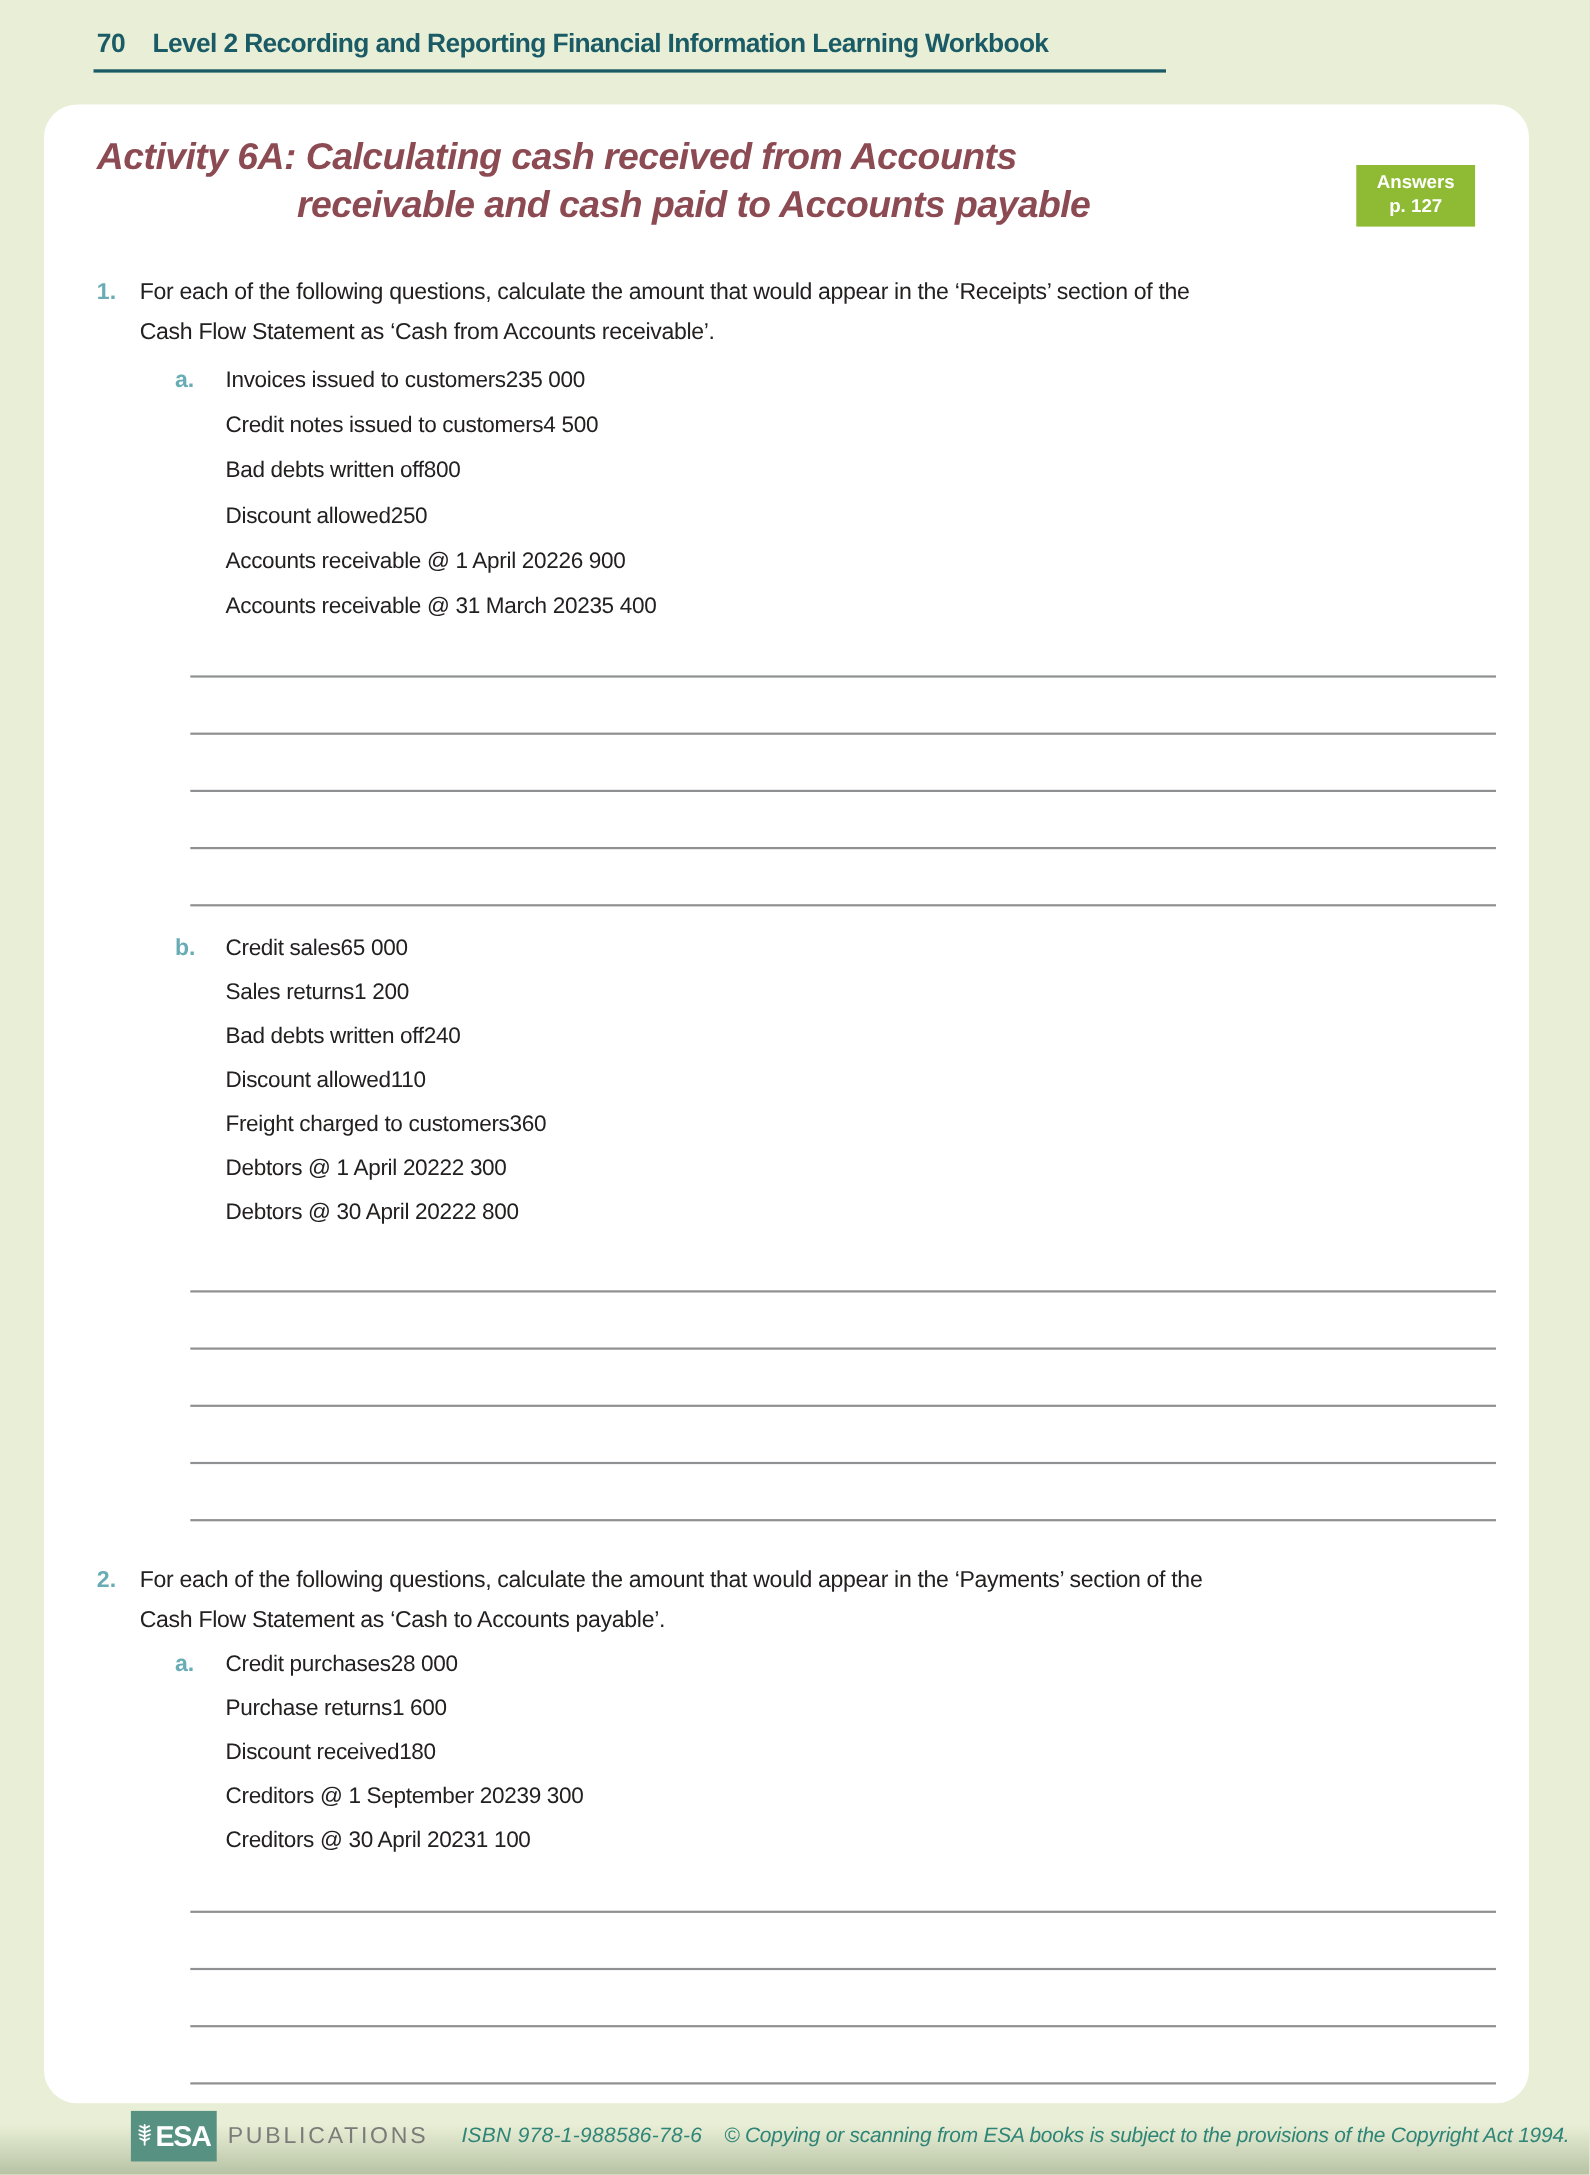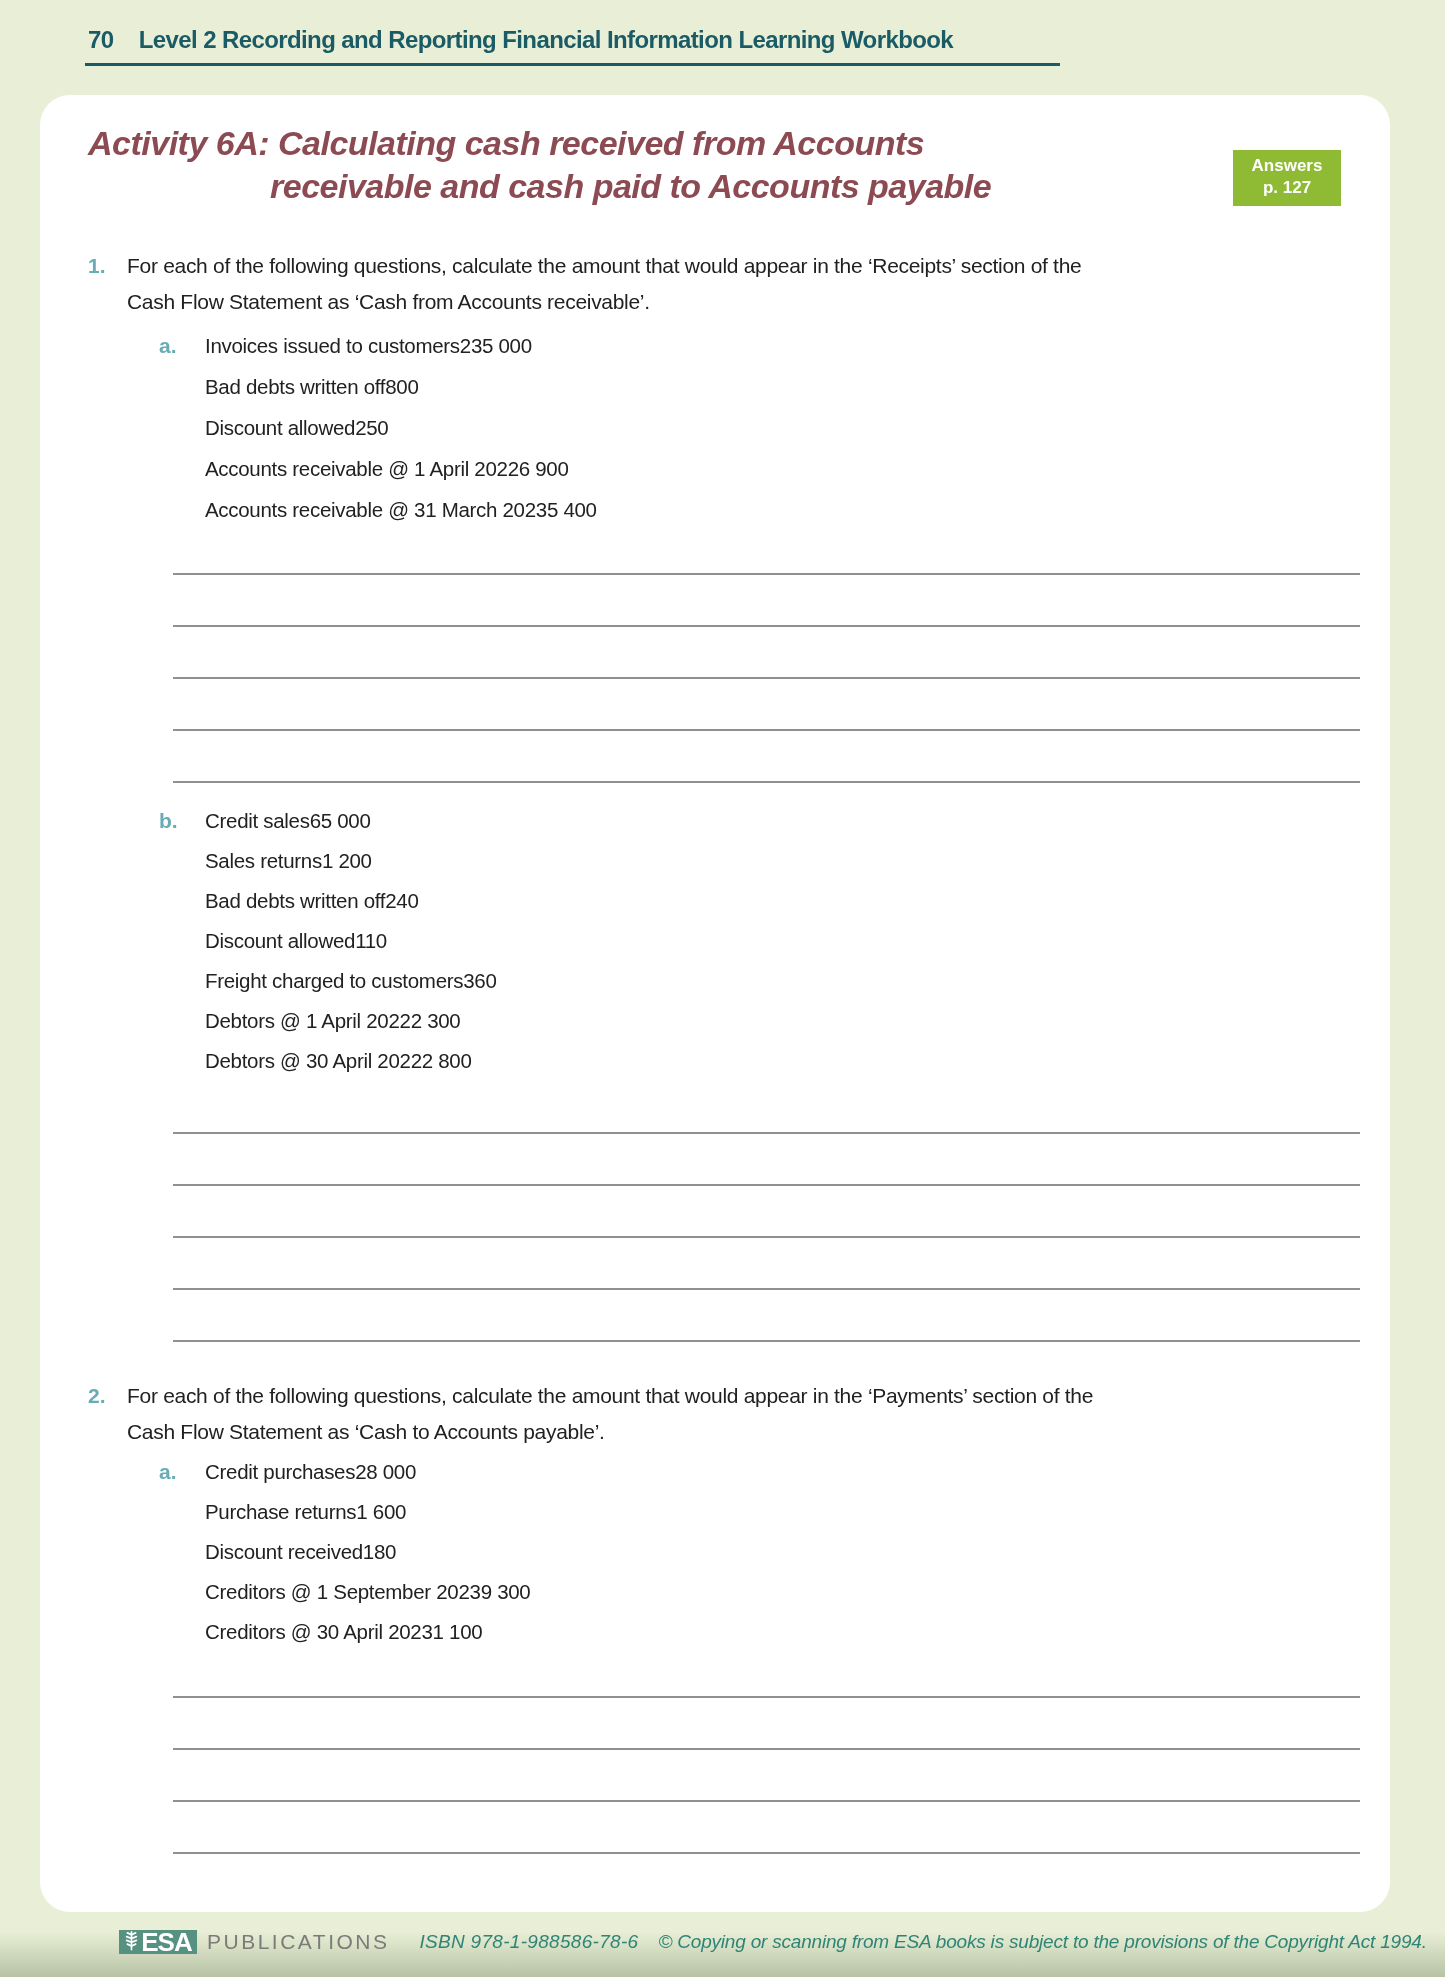--- a/index.html
+++ b/index.html
@@ -57,21 +57,21 @@
   .rows-40 .item-row { height:40px; }
   .item-value { text-align:right; }
   
   .answer-lines { margin-left:133px; width:1187px; }
   .answer-lines .line { height:52px; border-bottom:2px solid #8f9091; }
   .set1 .line:first-child { height:36px; }
   .set2 .line:first-child { height:45px; }
   .set3 .line:first-child { height:38px; }
   
   .footer { position:absolute; left:119px; top:1922px; height:40px; display:flex; align-items:center; z-index:1; }
-  .esa-logo { width:78px; height:24px; background:#579181; color:#ffffff;
+  .esa-logo { width:78px; height:46px; background:#579181; color:#ffffff;
     display:flex; align-items:center; justify-content:center; gap:2px; }
   .esa-logo .esa-text { font-size:26px; font-weight:bold; letter-spacing:-1px; }
   .publisher { margin-left:10px; color:#7b7b79; font-size:21px; letter-spacing:2.5px; }
   .isbn { margin-left:30px; color:#2e8577; font-size:19px; font-style:italic; letter-spacing:0.3px; }
   .copyright { margin-left:20px; color:#2e8577; font-size:19px; font-style:italic; letter-spacing:-0.2px; }
 </style>
 </head>
 <body>
 
 <div class="page">
@@ -98,20 +98,24 @@
       <div class="q-intro">
         <div>For each of the following questions, calculate the amount that would appear in the ‘Receipts’ section of the</div>
         <div>Cash Flow Statement as ‘Cash from Accounts receivable’.</div>
       </div>
 
       <div class="part part-a1 rows-41">
         <div class="part-letter">a.</div>
         <div class="item-row">
           <span class="item-label">Invoices issued to customers</span>
           <span class="item-value">235 000</span>
+        </div>
+        <div class="item-row">
+          <span class="item-label">Credit notes issued to customers</span>
+          <span class="item-value">4 500</span>
         </div>
         <div class="item-row">
           <span class="item-label">Bad debts written off</span>
           <span class="item-value">800</span>
         </div>
         <div class="item-row">
           <span class="item-label">Discount allowed</span>
           <span class="item-value">250</span>
         </div>
         <div class="item-row">

